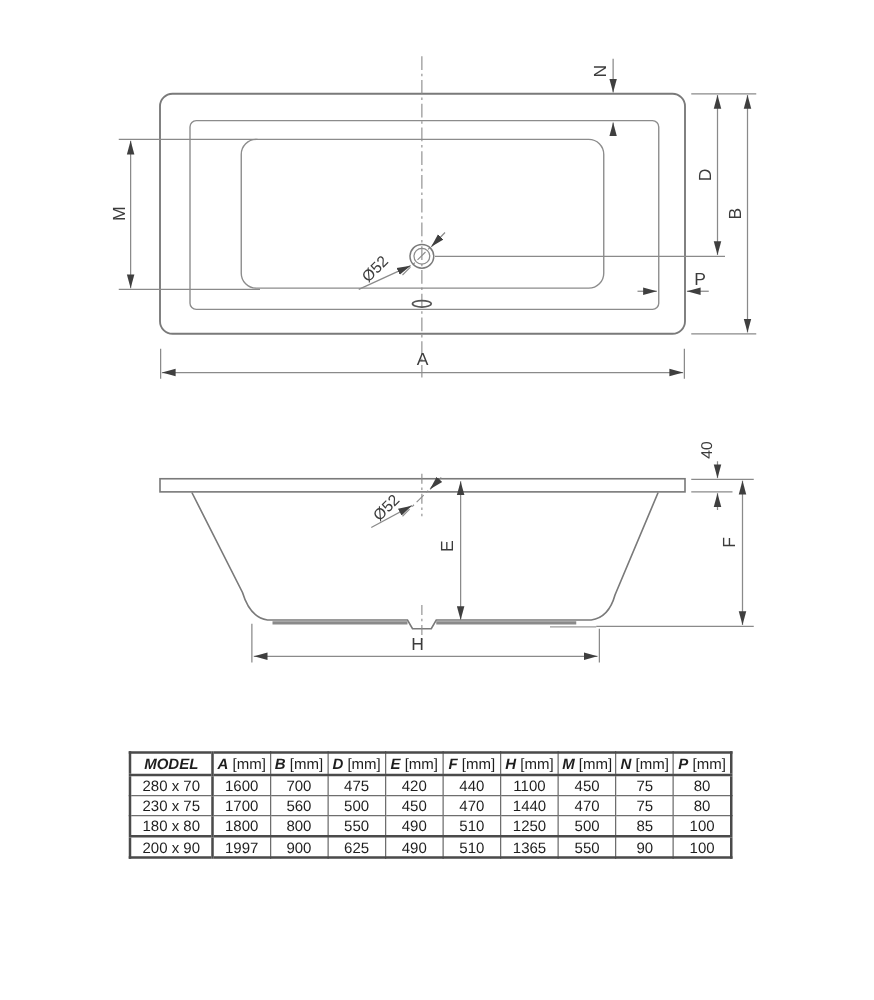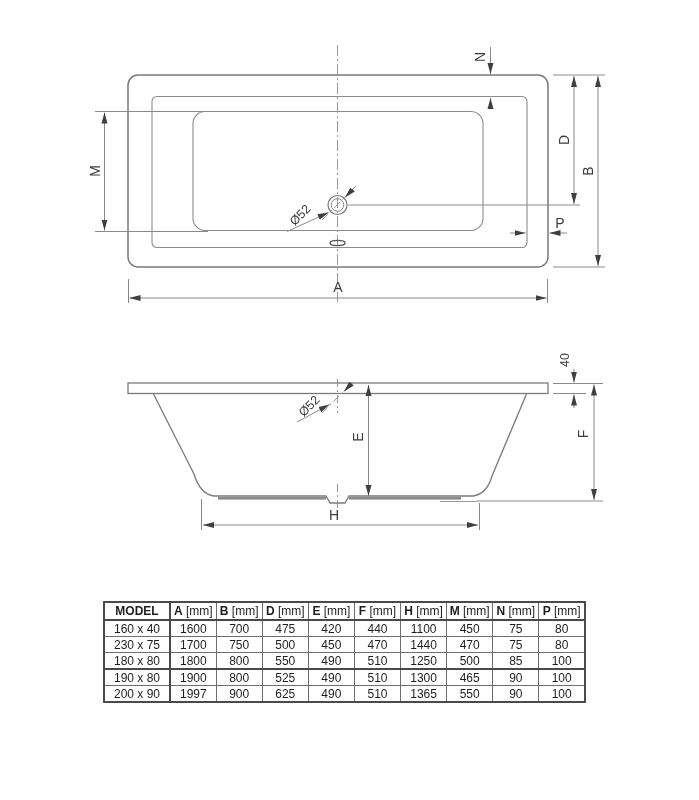--- a/index.html
+++ b/index.html
@@ -19,21 +19,21 @@
     border-collapse:collapse;table-layout:fixed;
     font-family:"Liberation Sans",sans-serif;
     font-size:12px;color:#1e1e1e;text-align:center;
     border:2px solid #4a4a4a;background:#ffffff;
   }
   .spec-table th,.spec-table td{
     border:1px solid #6e6e6e;padding:0;height:15px;
     white-space:nowrap;overflow:hidden;font-weight:normal;
   }
   .spec-table th{height:16px;font-size:12px;}
-  .spec-table th b{font-weight:bold;}
+  .spec-table th b{font-weight:bold;font-style:italic;}
   .spec-table th:first-child,.spec-table td:first-child{width:64px;}
   .spec-table th:first-child,.spec-table td:first-child{border-right:2px solid #4a4a4a;}
   .spec-table thead tr{border-bottom:2px solid #4a4a4a;}
   .spec-table tbody tr:nth-child(4),
   .spec-table tbody tr:nth-child(7){border-top:2px solid #4a4a4a;}
 </style>
 </head>
 <body>
 
 
@@ -166,35 +166,35 @@
         <th><b>E</b> [mm]</th>
         <th><b>F</b> [mm]</th>
         <th><b>H</b> [mm]</th>
         <th><b>M</b> [mm]</th>
         <th><b>N</b> [mm]</th>
         <th><b>P</b> [mm]</th>
       </tr>
   </thead>
   <tbody>
       <tr>
-        <td>160 x 40</td>
+        <td>280 x 70</td>
         <td>1600</td>
         <td>700</td>
         <td>475</td>
         <td>420</td>
         <td>440</td>
         <td>1100</td>
         <td>450</td>
         <td>75</td>
         <td>80</td>
       </tr>
       <tr>
         <td>230 x 75</td>
         <td>1700</td>
-        <td>750</td>
+        <td>560</td>
         <td>500</td>
         <td>450</td>
         <td>470</td>
         <td>1440</td>
         <td>470</td>
         <td>75</td>
         <td>80</td>
       </tr>
       <tr>
         <td>180 x 80</td>
@@ -202,32 +202,20 @@
         <td>800</td>
         <td>550</td>
         <td>490</td>
         <td>510</td>
         <td>1250</td>
         <td>500</td>
         <td>85</td>
         <td>100</td>
       </tr>
       <tr>
-        <td>190 x 80</td>
-        <td>1900</td>
-        <td>800</td>
-        <td>525</td>
-        <td>490</td>
-        <td>510</td>
-        <td>1300</td>
-        <td>465</td>
-        <td>90</td>
-        <td>100</td>
-      </tr>
-      <tr>
         <td>200 x 90</td>
         <td>1997</td>
         <td>900</td>
         <td>625</td>
         <td>490</td>
         <td>510</td>
         <td>1365</td>
         <td>550</td>
         <td>90</td>
         <td>100</td>

